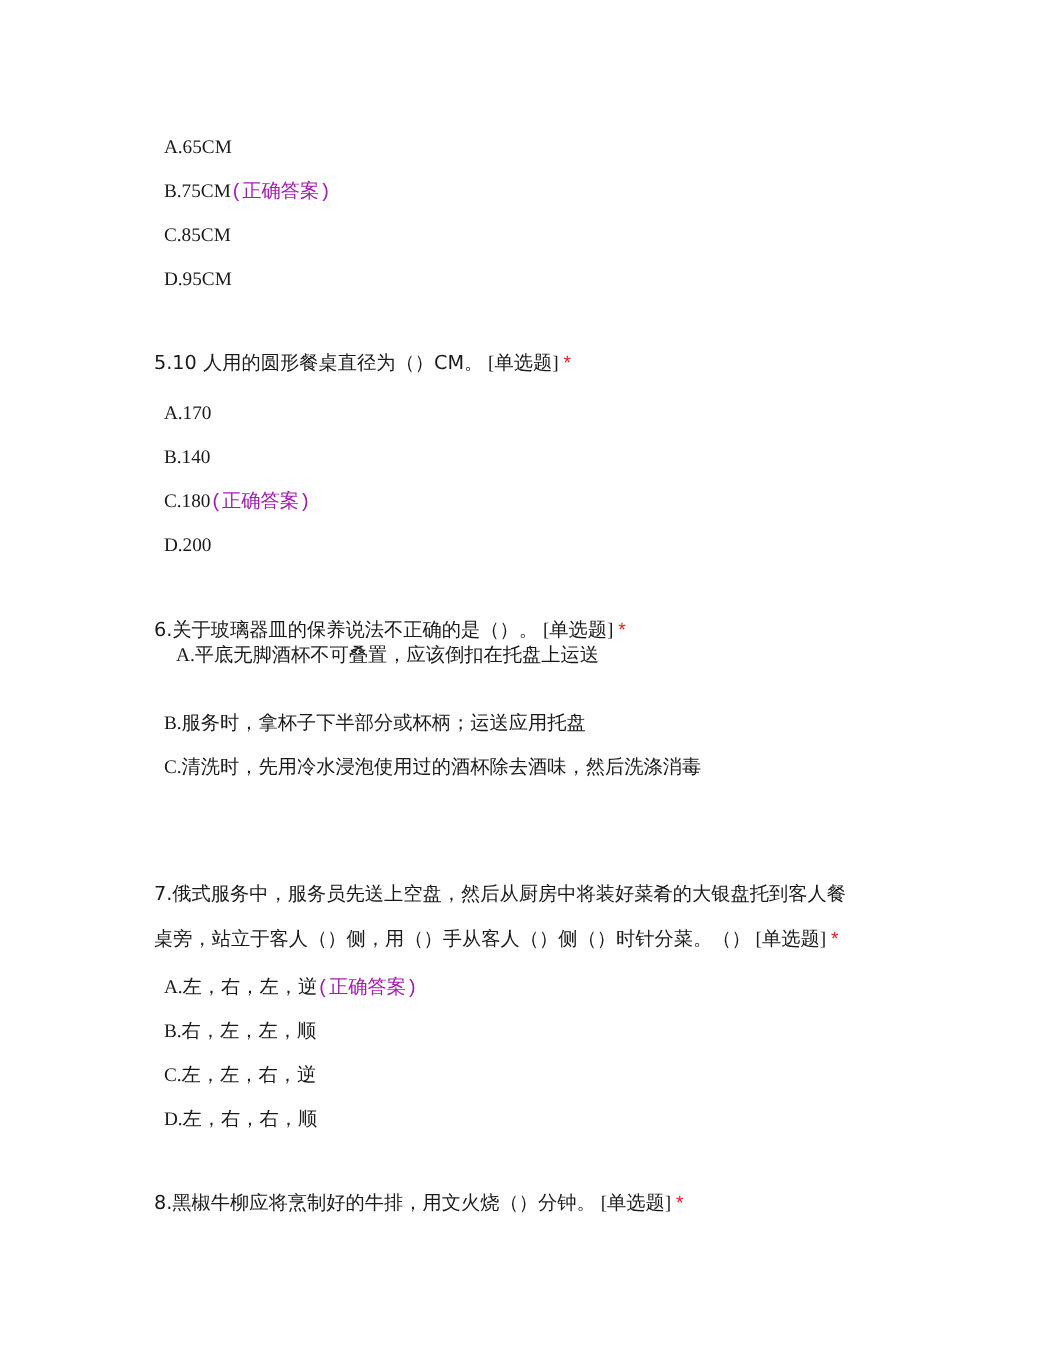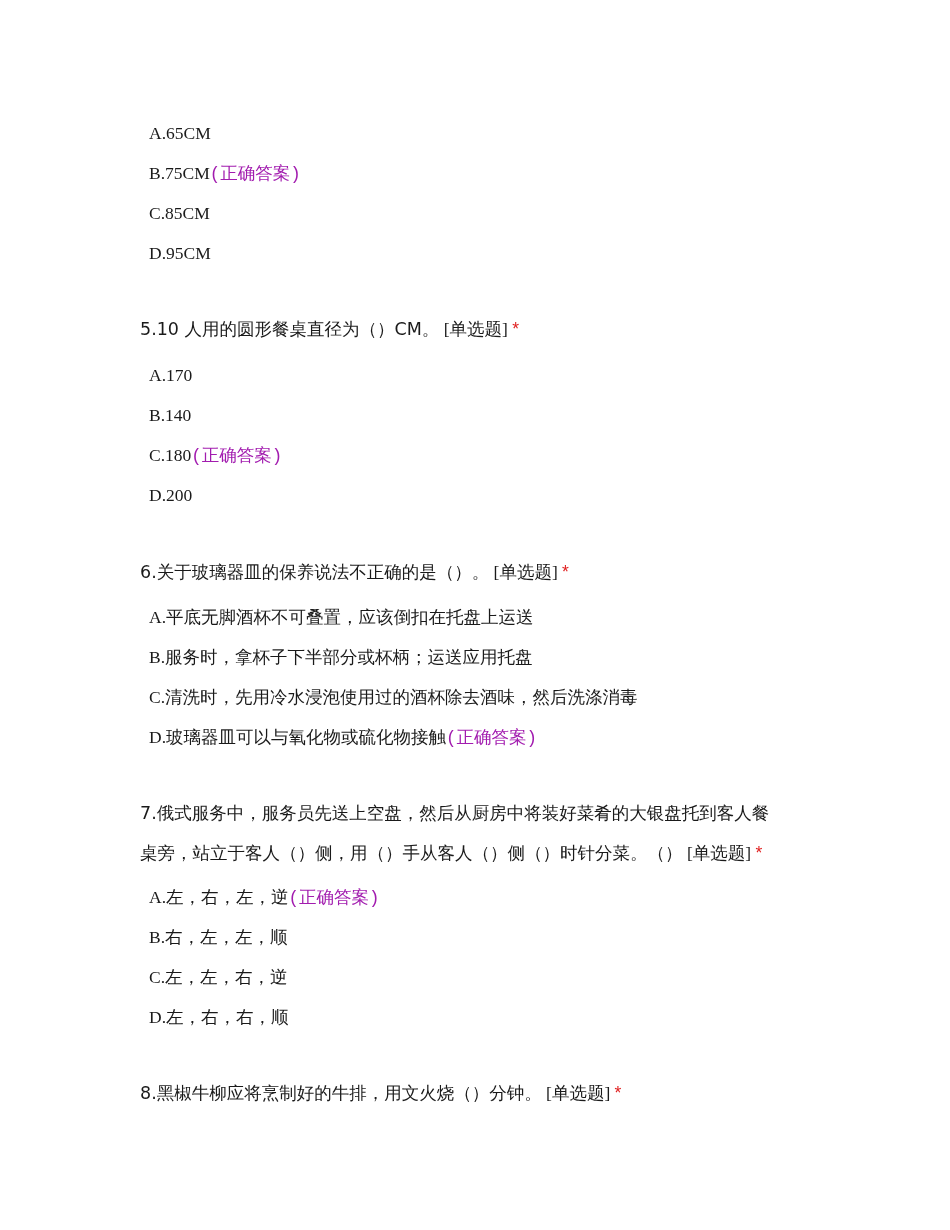--- a/index.html
+++ b/index.html
@@ -84,31 +84,28 @@
   </div>
   <div class="option" style="top:483px;">
     <span>D.</span><span>200</span>
   </div>
 
   <div class="question" style="top:552px;">
     <span class="cjk">6.关于玻璃器皿的保养说法不正确的是（）。</span>
     <span class="type">[单选题]</span>
     <span class="req">*</span>
   </div>
-  <div class="option" style="top:605px;">
+  <div class="option" style="top:583px;margin-left:11px;">
     <span>A.</span><span class="cjk">平底无脚酒杯不可叠置，应该倒扣在托盘上运送</span>
   </div>
   <div class="option" style="top:645px;">
     <span>B.</span><span class="cjk">服务时，拿杯子下半部分或杯柄；运送应用托盘</span>
   </div>
   <div class="option" style="top:685px;">
     <span>C.</span><span class="cjk">清洗时，先用冷水浸泡使用过的酒杯除去酒味，然后洗涤消毒</span>
-  </div>
-  <div class="option" style="top:725px;">
-    <span>D.</span><span class="cjk">玻璃器皿可以与氧化物或硫化物接触</span><span class="correct">(正确答案)</span>
   </div>
 
   <div class="question" style="top:793px;">
     <div class="cjk">7.俄式服务中，服务员先送上空盘，然后从厨房中将装好菜肴的大银盘托到客人餐</div>
     <div>
       <span class="cjk">桌旁，站立于客人（）侧，用（）手从客人（）侧（）时针分菜。（）</span>
       <span class="type">[单选题]</span>
       <span class="req">*</span>
     </div>
   </div>

